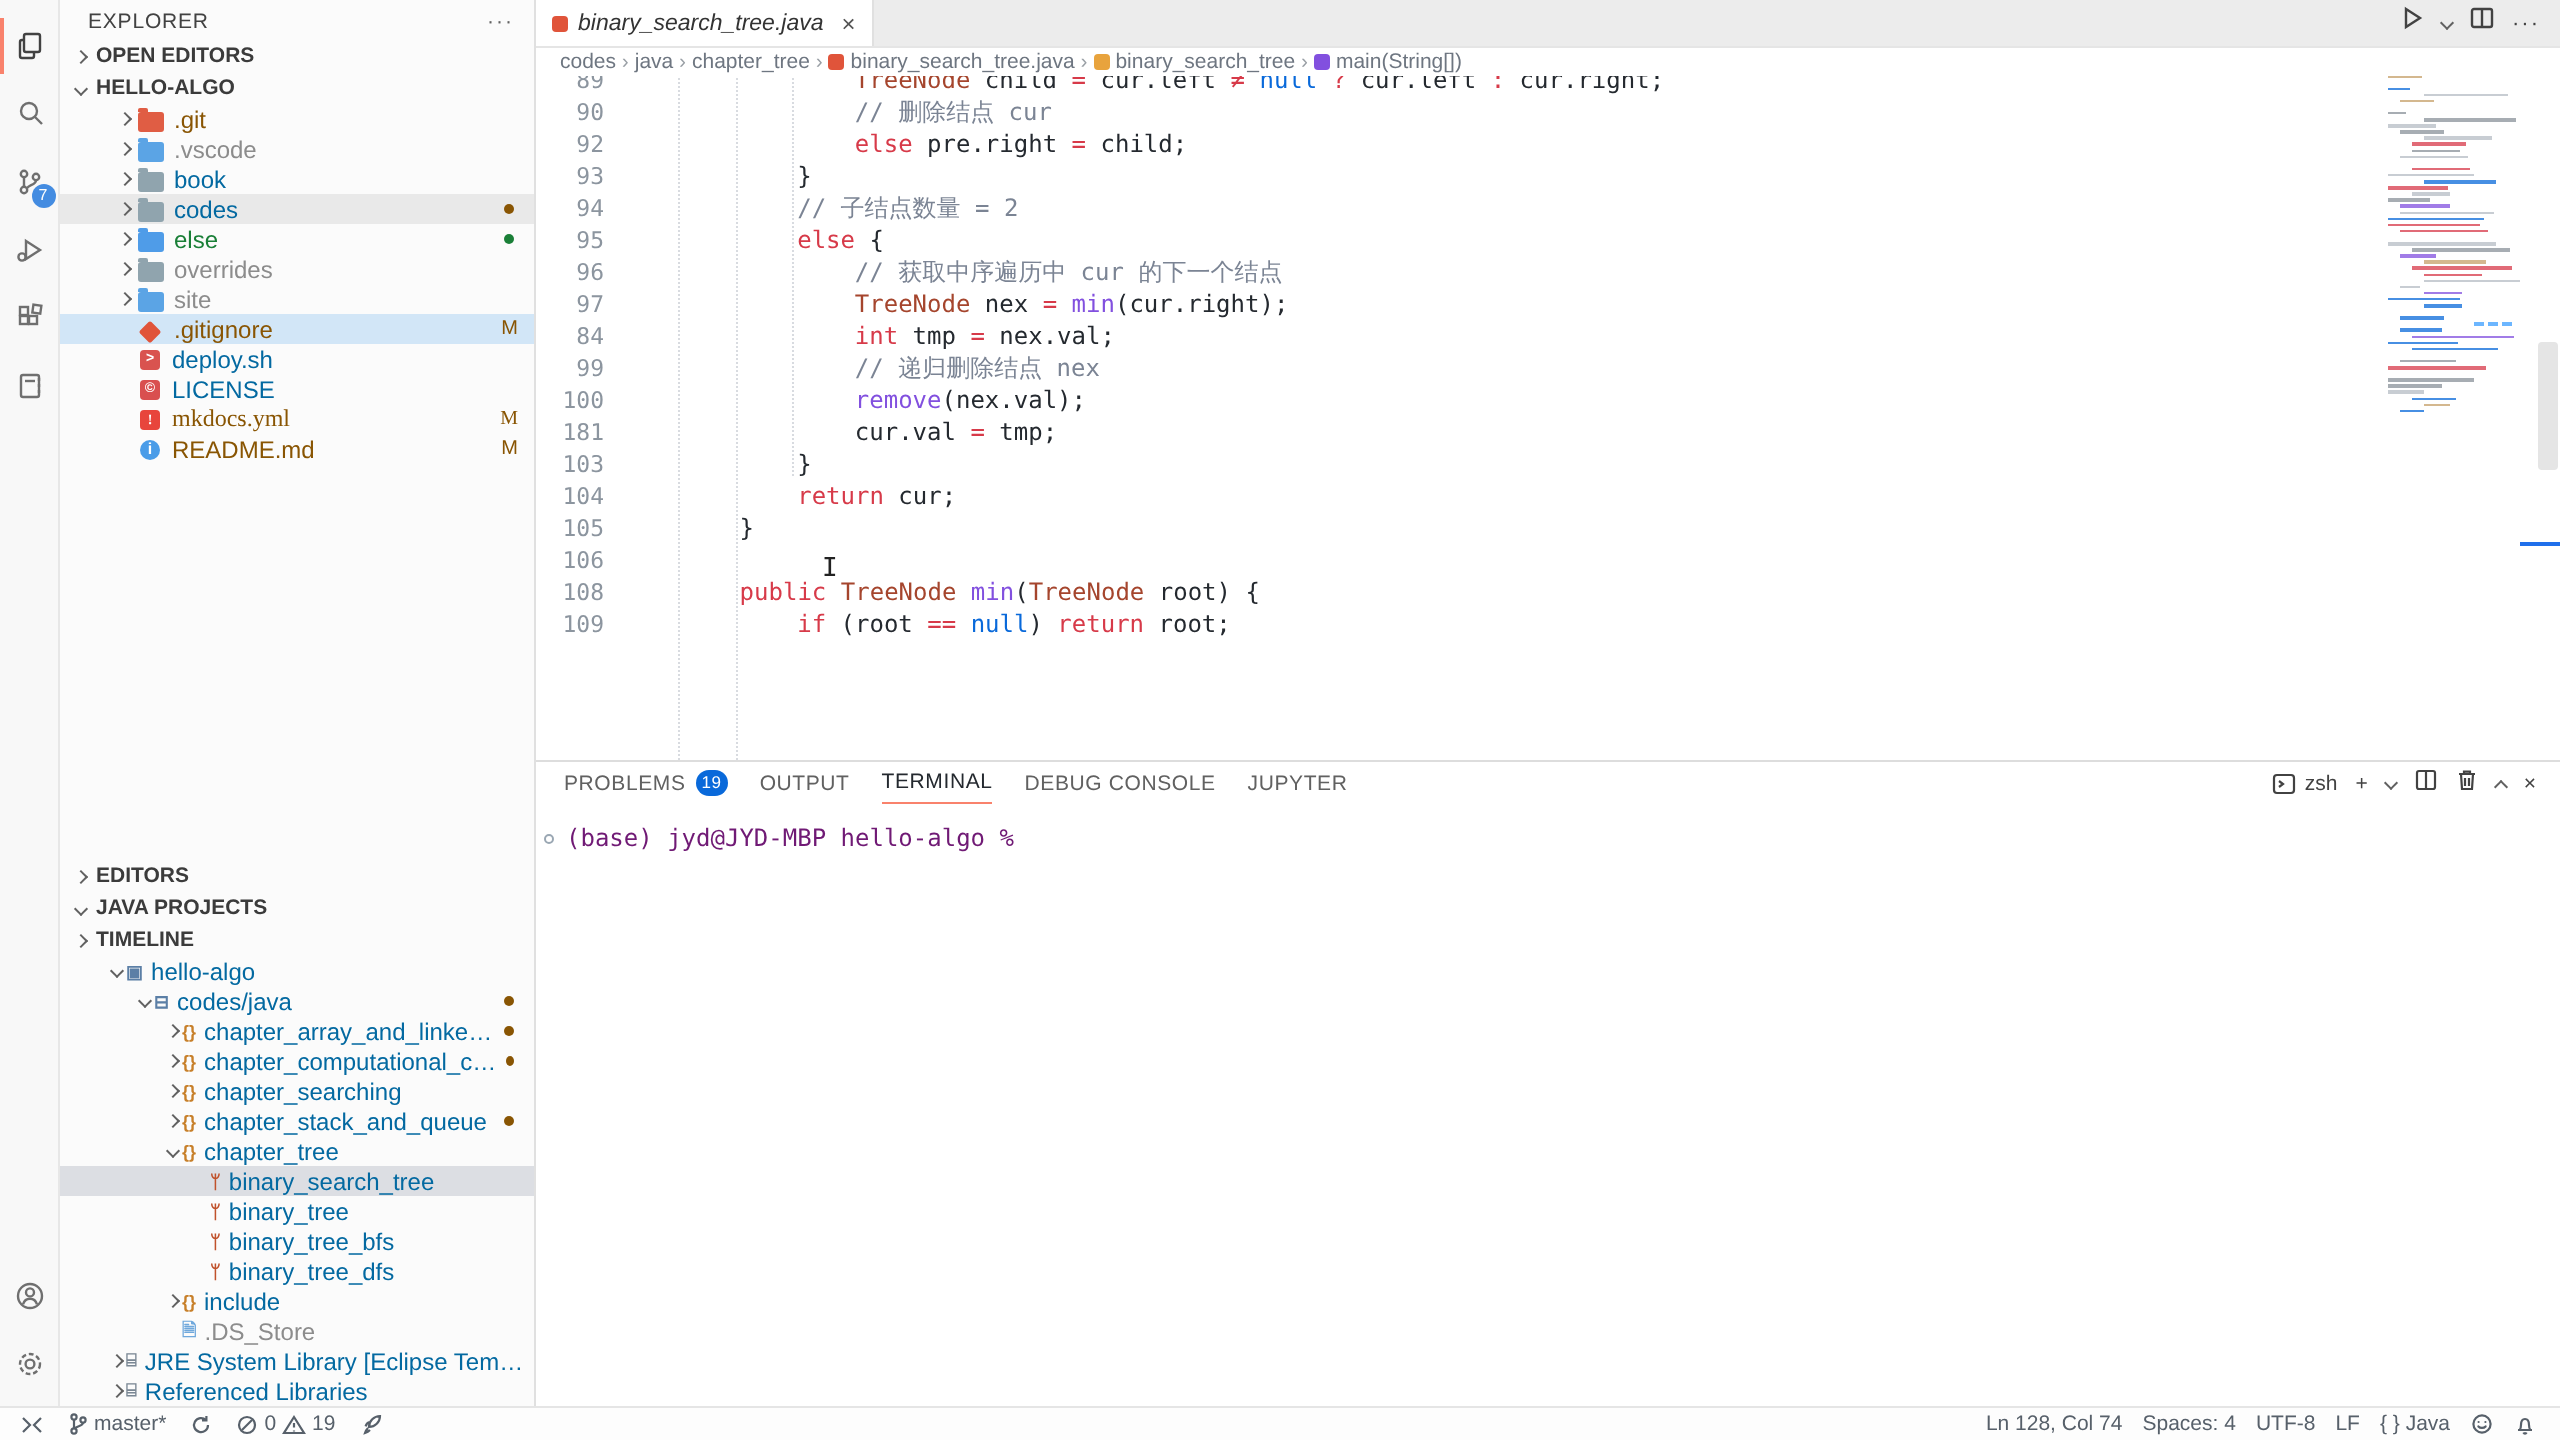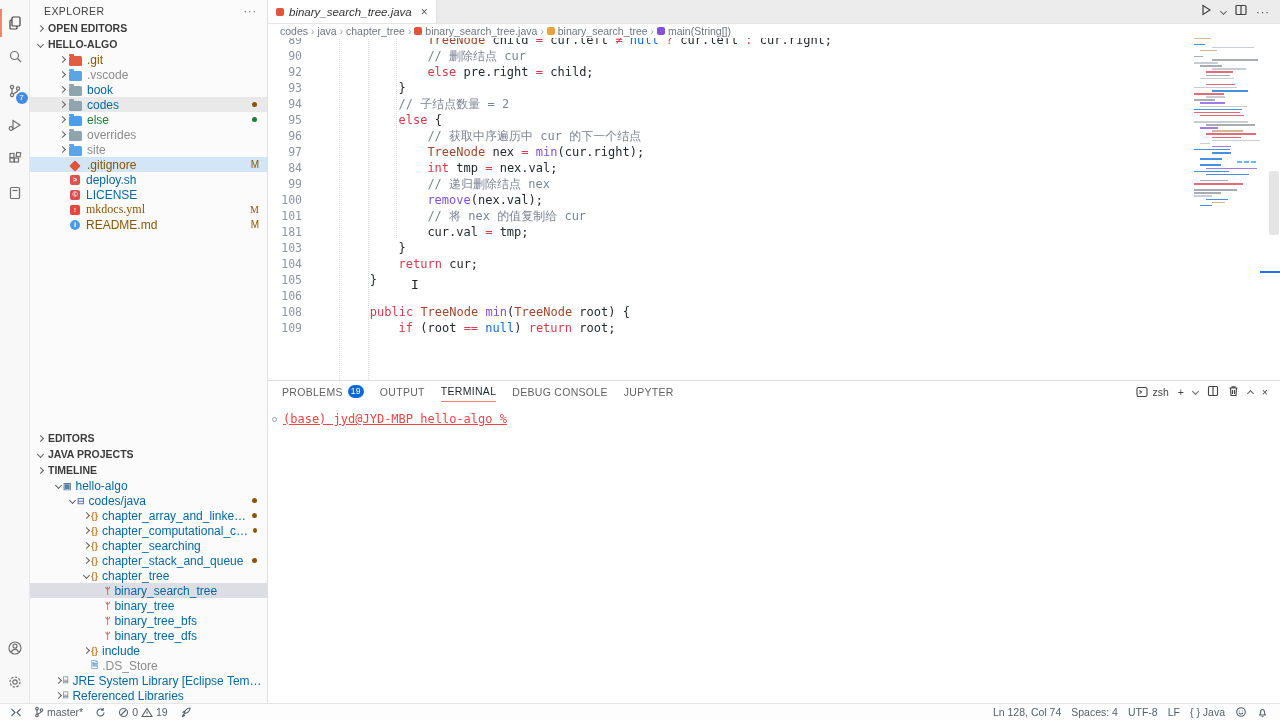--- a/index.html
+++ b/index.html
@@ -78,21 +78,21 @@
 
   
   .panel { height:323px; border-top:1px solid #ddd; background:#fff; display:flex; flex-direction:column; }
   .panel-tabs { height:21px; display:flex; align-items:center; padding-left:14px; gap:16px; font-size:10.5px; color:#616161; position:relative; }
   .ptab { display:flex; align-items:center; gap:5px; height:100%; cursor:pointer; letter-spacing:.3px; }
   .ptab.active { color:#24292f; border-bottom:1px solid #f9826c; }
   .pbadge { background:#0969da; color:#fff; border-radius:8px; min-width:14px; height:13px; font-size:8.5px; line-height:13px; text-align:center; padding:0 3px; }
   .panel-actions { margin-left:auto; display:flex; align-items:center; gap:9px; padding-right:12px; color:#424242; }
   .panel-actions svg { stroke:#424242; fill:none; stroke-width:1.1; }
   .shell-pick { display:flex; align-items:center; gap:4px; font-size:10.5px; cursor:pointer; }
-  .term-body { flex:1; padding:10px 0 0 4px; font-family:"DejaVu Sans Mono","Liberation Mono",monospace; font-size:12px; color:#ef4444; position:relative;text-decoration:underline; }
+  .term-body { flex:1; padding:10px 0 0 4px; font-family:"DejaVu Sans Mono","Liberation Mono",monospace; font-size:12px; color:#701a75; position:relative; }
   .term-line { display:flex; align-items:center; gap:6px; }
   .term-dot { width:5px; height:5px; border-radius:50%; border:1px solid #9aa7b3; flex:none; }
 
   
   .statusbar { height:17px; background:#fdfdfd; border-top:1px solid #e5e5e5; display:flex; align-items:center; font-size:10.5px; color:#57606a; padding:0 8px 0 6px; gap:4px; }
   .st-item { display:flex; align-items:center; gap:3px; padding:0 4px; height:100%; cursor:pointer; }
   .statusbar svg { stroke:#57606a; fill:none; stroke-width:1.1; }
   .st-right { margin-left:auto; display:flex; align-items:center; gap:2px; }
 </style>
 </head>
@@ -398,21 +398,20 @@
               <div class="cl"><span class="ln">90</span><span class="lc" style="padding-left: 86.4px;"><span class="tk-c">// 删除结点 cur</span></span></div>
               <div class="cl"><span class="ln">92</span><span class="lc" style="padding-left: 86.4px;"><span class="tk-k">else</span><span class="tk-d"> pre.right </span><span class="tk-o">=</span><span class="tk-d"> child;</span></span></div>
               <div class="cl"><span class="ln">93</span><span class="lc" style="padding-left: 57.6px;"><span class="tk-d">}</span></span></div>
               <div class="cl"><span class="ln">94</span><span class="lc" style="padding-left: 57.6px;"><span class="tk-c">// 子结点数量 = 2</span></span></div>
               <div class="cl"><span class="ln">95</span><span class="lc" style="padding-left: 57.6px;"><span class="tk-k">else</span><span class="tk-d"> {</span></span></div>
               <div class="cl"><span class="ln">96</span><span class="lc" style="padding-left: 86.4px;"><span class="tk-c">// 获取中序遍历中 cur 的下一个结点</span></span></div>
               <div class="cl"><span class="ln">97</span><span class="lc" style="padding-left: 86.4px;"><span class="tk-t">TreeNode</span><span class="tk-d"> nex </span><span class="tk-o">=</span><span class="tk-d"> </span><span class="tk-f">min</span><span class="tk-d">(cur.right);</span></span></div>
               <div class="cl"><span class="ln">84</span><span class="lc" style="padding-left: 86.4px;"><span class="tk-k">int</span><span class="tk-d"> tmp </span><span class="tk-o">=</span><span class="tk-d"> nex.val;</span></span></div>
               <div class="cl"><span class="ln">99</span><span class="lc" style="padding-left: 86.4px;"><span class="tk-c">// 递归删除结点 nex</span></span></div>
               <div class="cl"><span class="ln">100</span><span class="lc" style="padding-left: 86.4px;"><span class="tk-f">remove</span><span class="tk-d">(nex.val);</span></span></div>
-              <div class="cl"><span class="ln">101</span><span class="lc" style="padding-left: 86.4px;"><span class="tk-c">// 将 nex 的值复制给 cur</span></span></div>
               <div class="cl"><span class="ln">181</span><span class="lc" style="padding-left: 86.4px;"><span class="tk-d">cur.val </span><span class="tk-o">=</span><span class="tk-d"> tmp;</span></span></div>
               <div class="cl"><span class="ln">103</span><span class="lc" style="padding-left: 57.6px;"><span class="tk-d">}</span></span></div>
               <div class="cl"><span class="ln">104</span><span class="lc" style="padding-left: 57.6px;"><span class="tk-k">return</span><span class="tk-d"> cur;</span></span></div>
               <div class="cl"><span class="ln">105</span><span class="lc" style="padding-left: 28.8px;"><span class="tk-d">}</span></span></div>
               <div class="cl"><span class="ln">106</span><span class="lc" style="padding-left: 0px;"></span></div>
               <div class="cl"><span class="ln">108</span><span class="lc" style="padding-left: 28.8px;"><span class="tk-k">public</span><span class="tk-d"> </span><span class="tk-t">TreeNode</span><span class="tk-d"> </span><span class="tk-f">min</span><span class="tk-d">(</span><span class="tk-t">TreeNode</span><span class="tk-d"> root) {</span></span></div>
               <div class="cl"><span class="ln">109</span><span class="lc" style="padding-left: 57.6px;"><span class="tk-k">if</span><span class="tk-d"> (root </span><span class="tk-o">==</span><span class="tk-d"> </span><span class="tk-n">null</span><span class="tk-d">) </span><span class="tk-k">return</span><span class="tk-d"> root;</span></span></div>
             </div>
         </div>
         <span class="ibeam" style="left:143px;top:253px">I</span>

